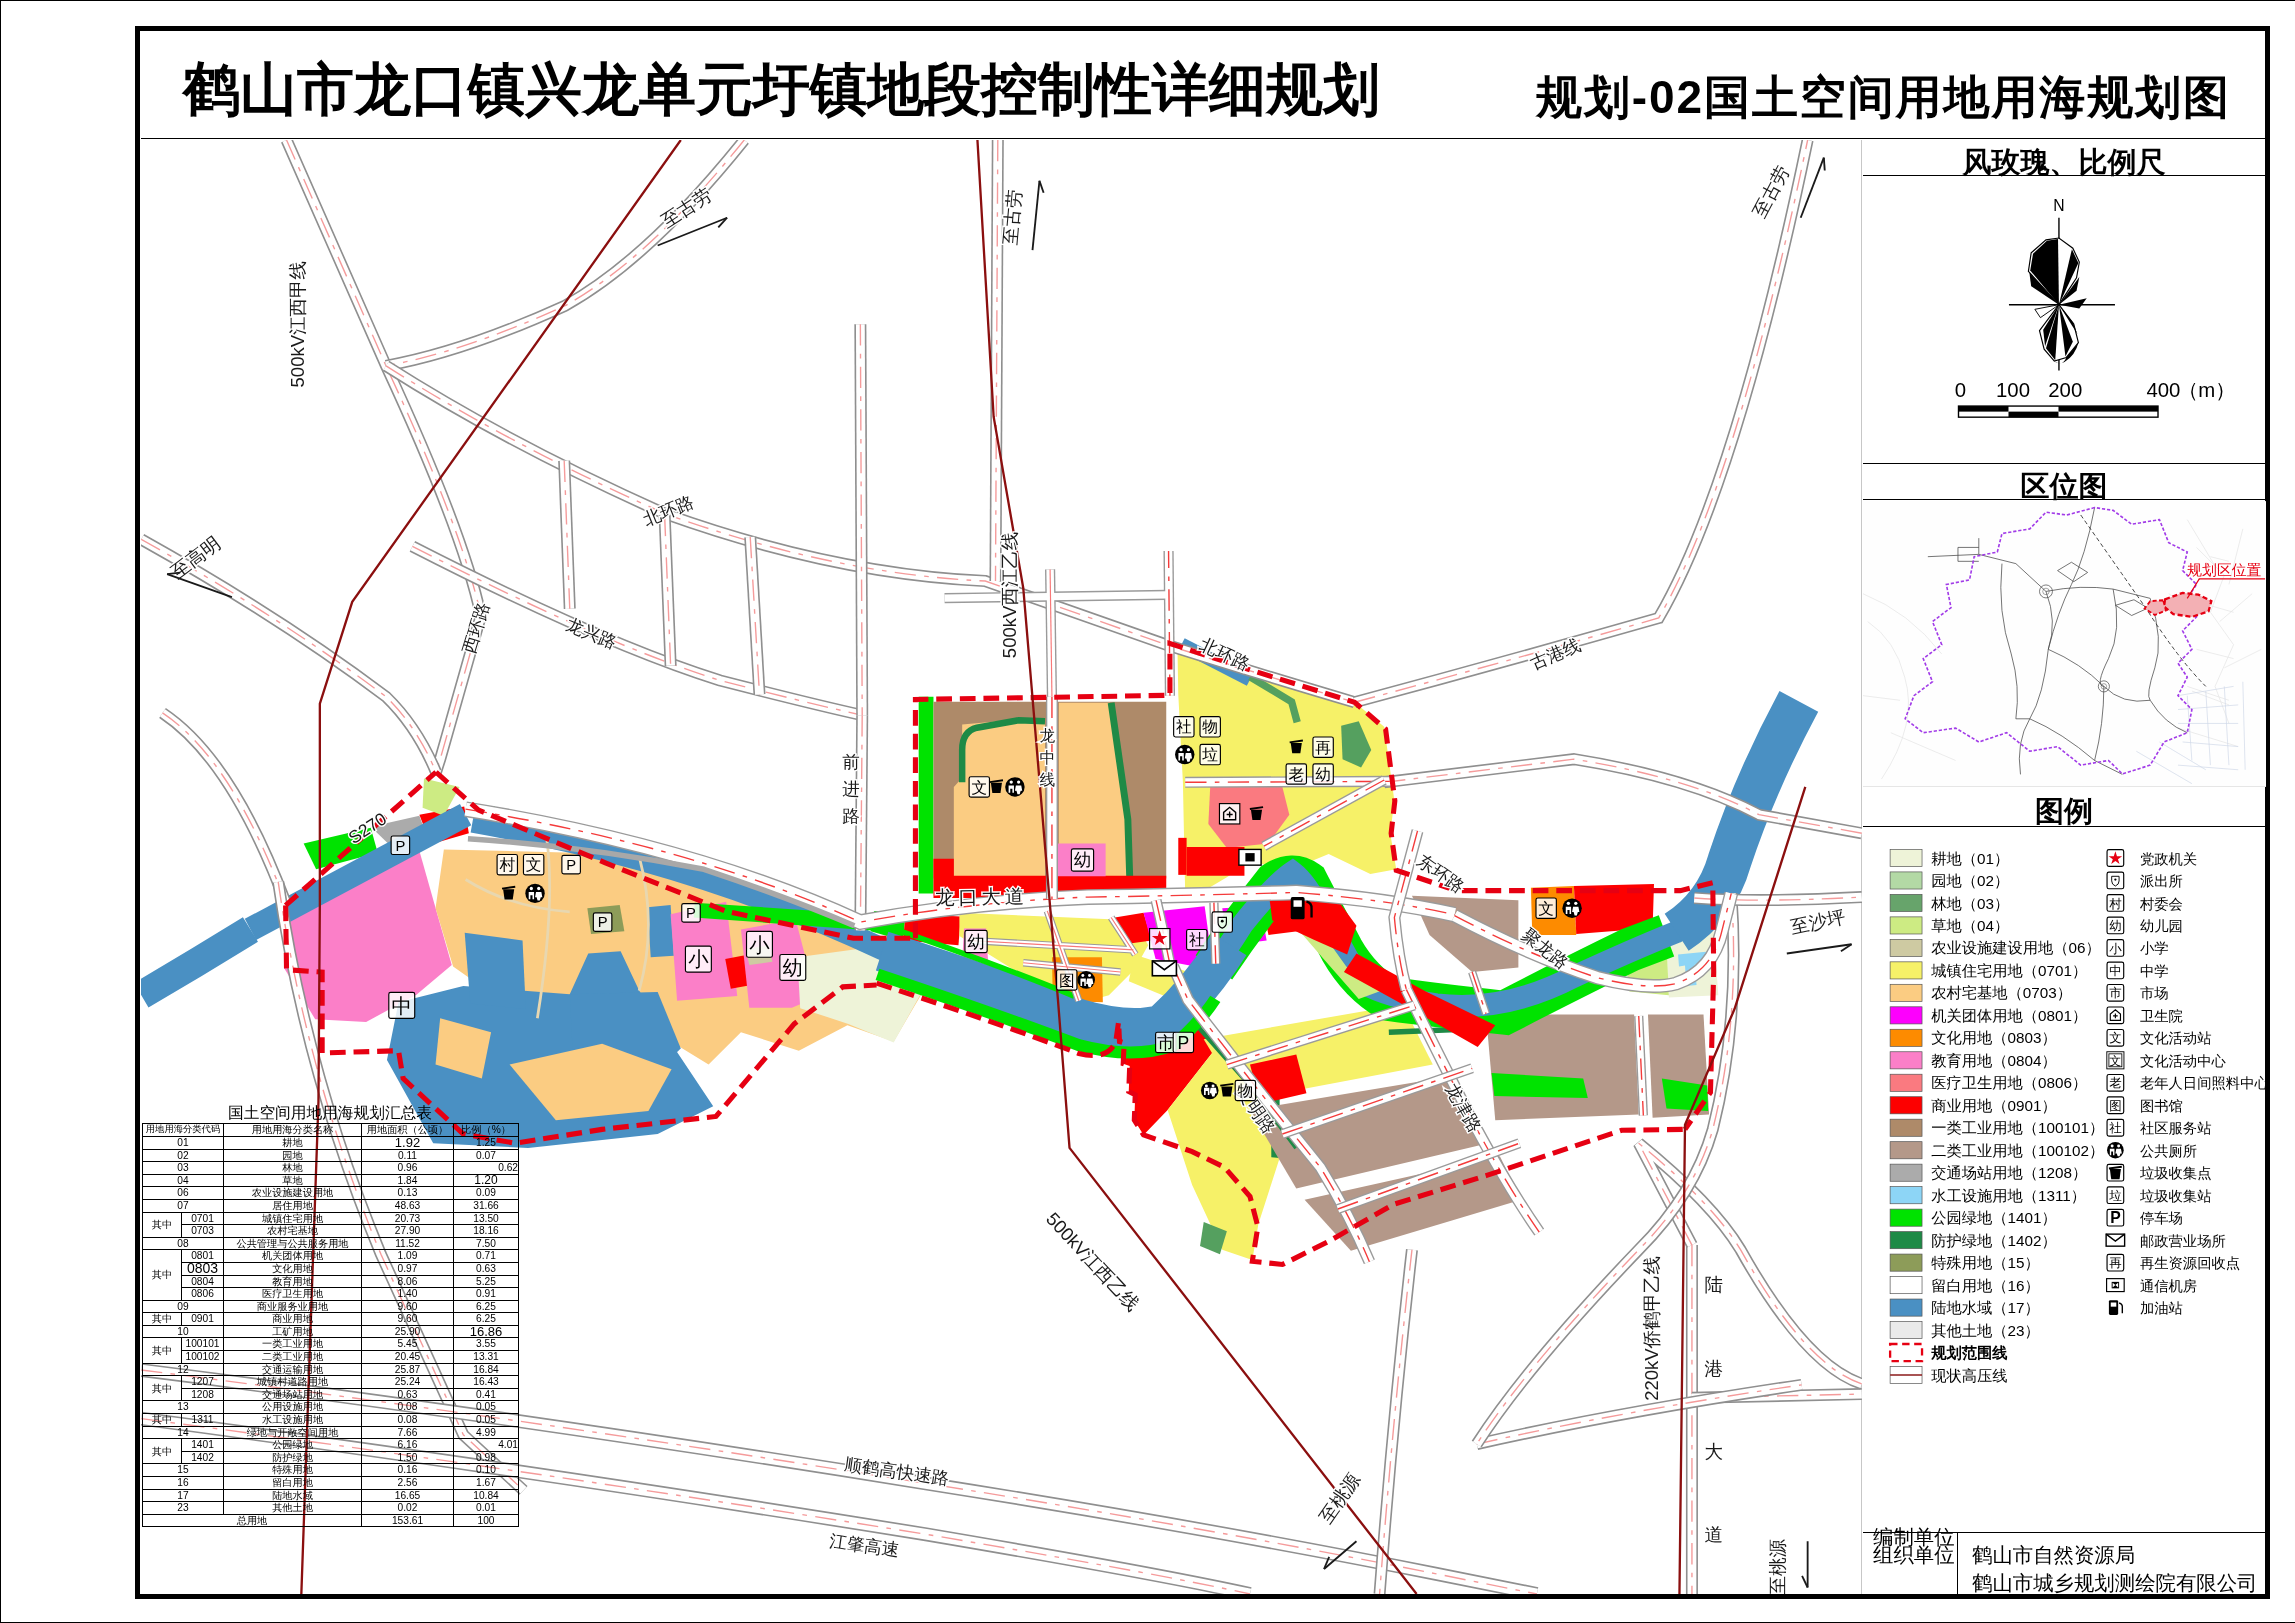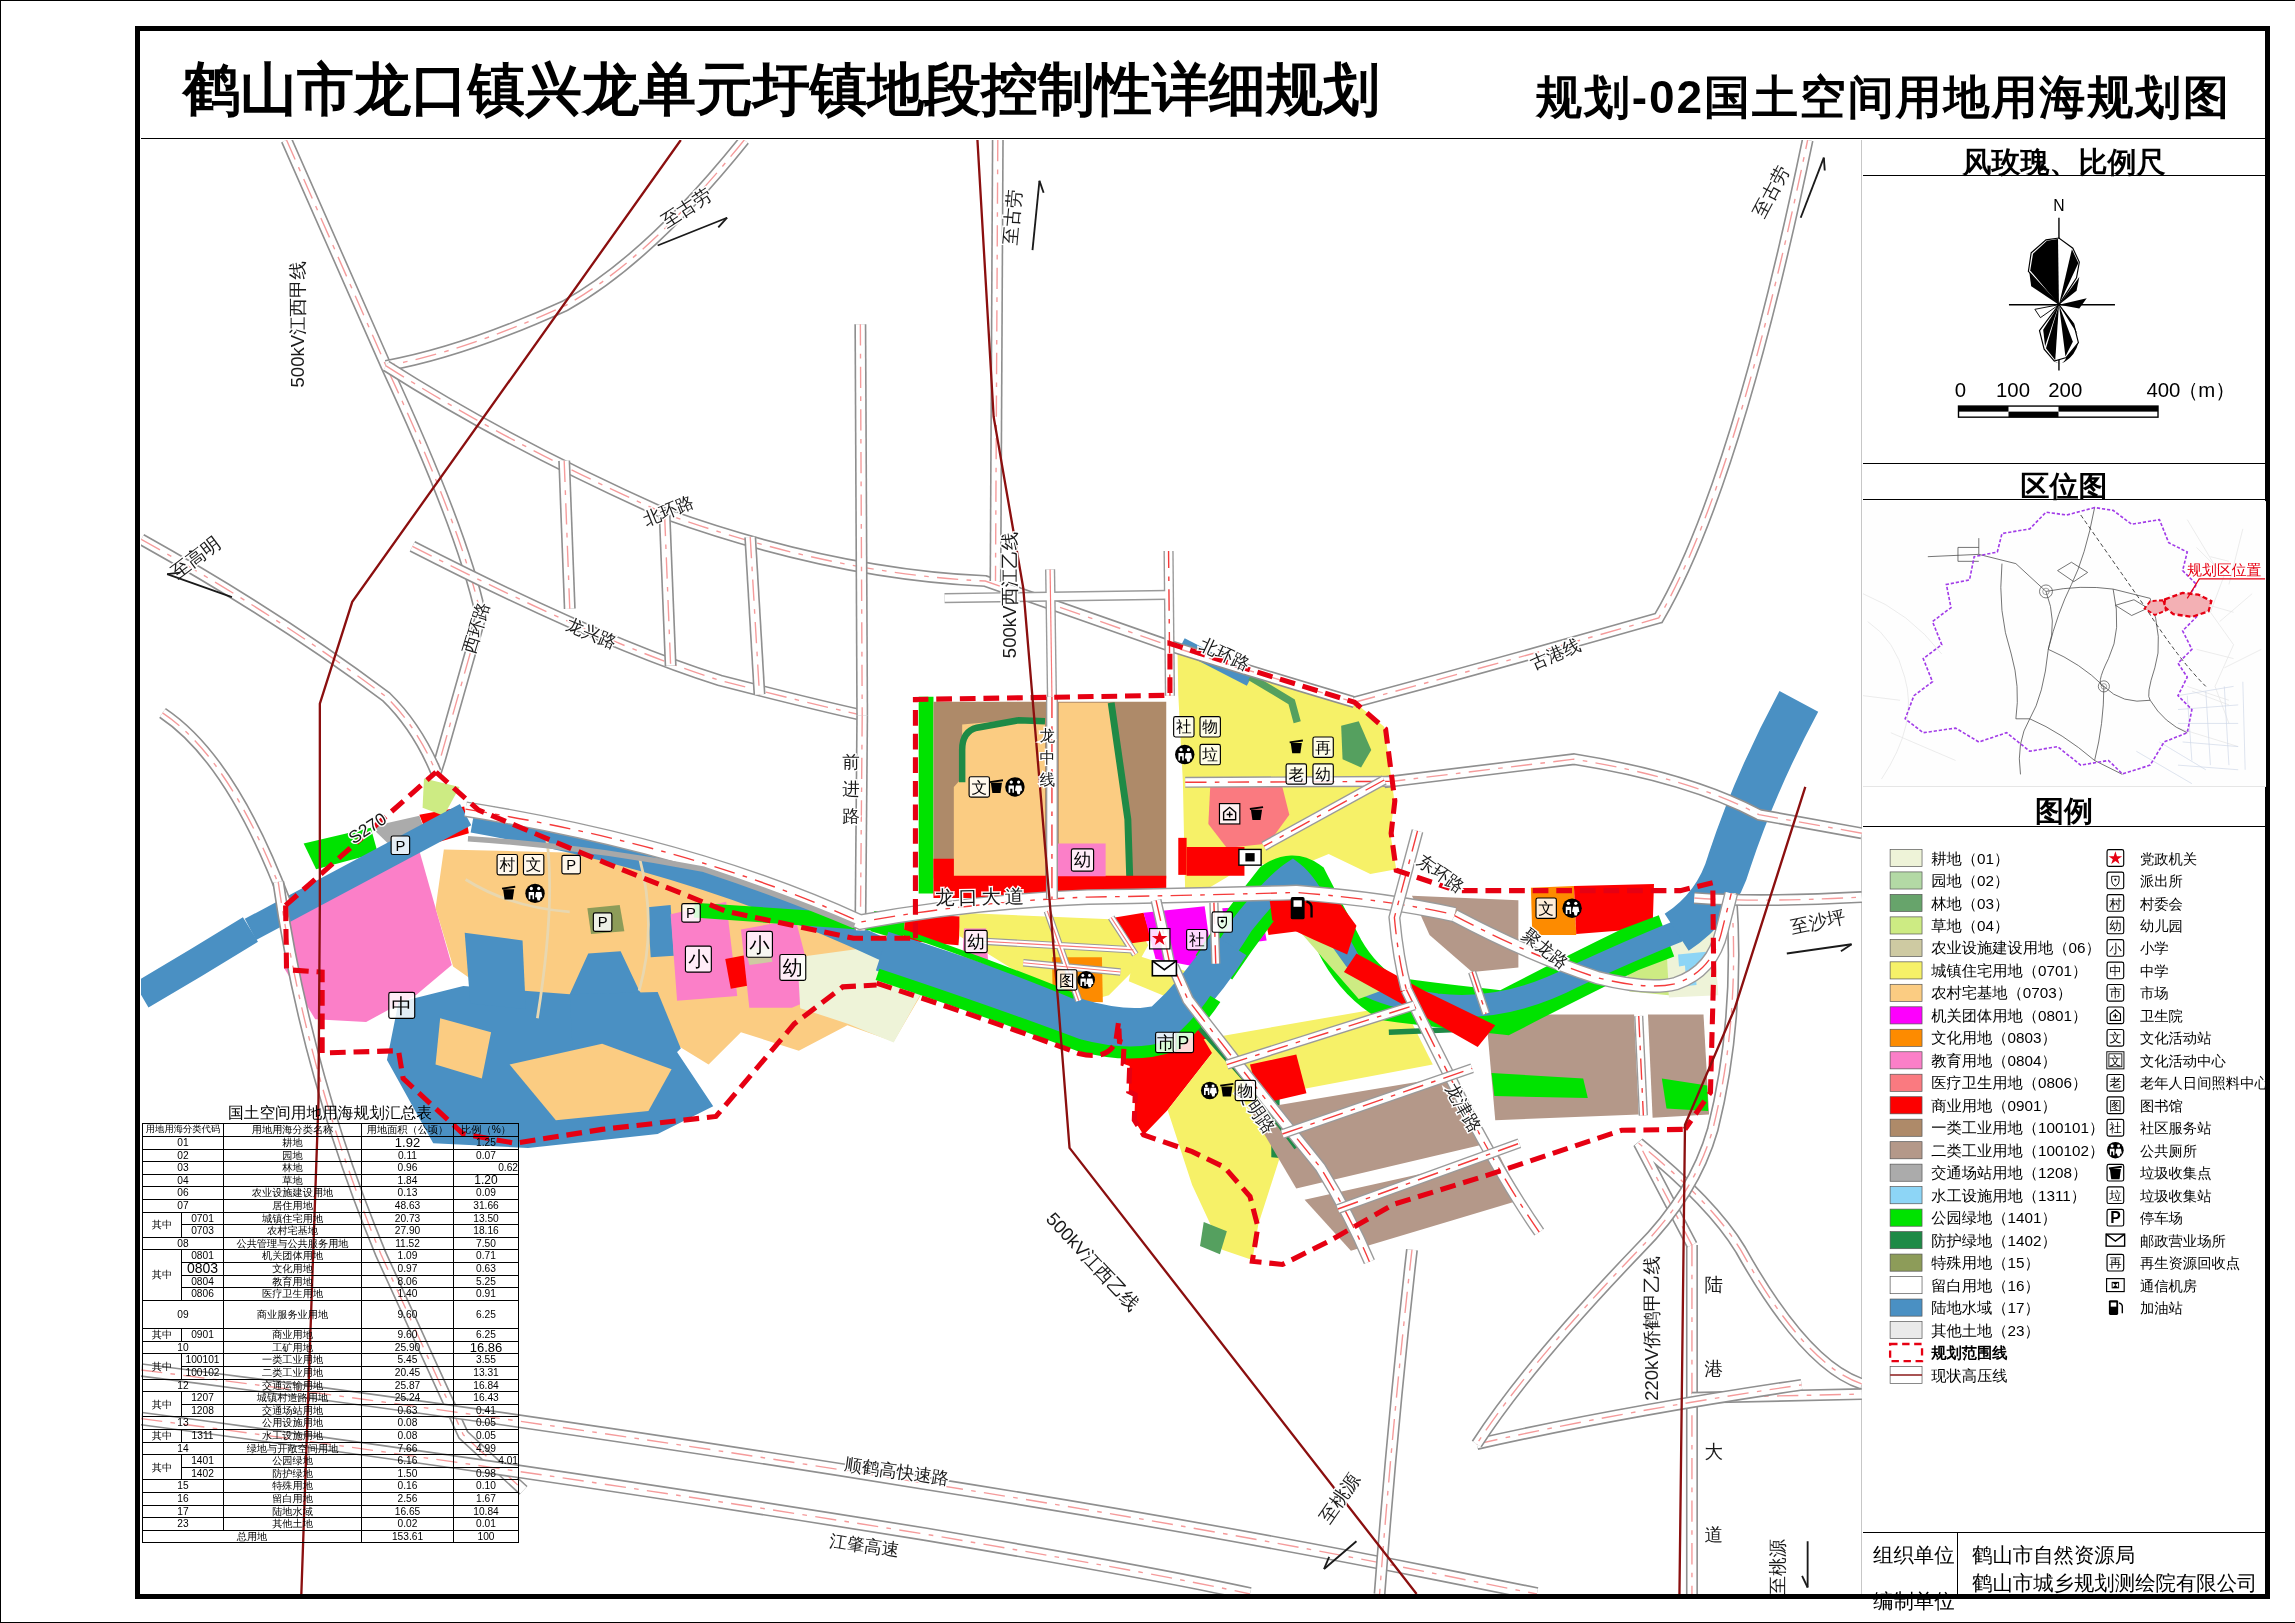--- a/index.html
+++ b/index.html
@@ -251,21 +251,21 @@
 <text x="598" y="1002.4" font-size="31" fill="#000">通信机房</text>
 <rect x="531.0" y="1023.0" width="20" height="32" rx="3" fill="#000"></rect>
       <rect x="535.0" y="1028.0" width="12" height="9" fill="#fff"></rect>
       <path d="M 553.0,1029.0 q 8,2 7,10 l 0,12" fill="none" stroke="#000" stroke-width="3"></path>
 <text x="598" y="1051.0" font-size="31" fill="#000">加油站</text>
 </svg>
 </div>
 
 <div class="abs" style="left:1957px;top:1533px;width:1.4px;height:61px;background:#000;"></div>
 <div class="abs" style="left:1873px;top:1541px;font-size:20.4px;color:#000;">组织单位</div>
-<div class="abs" style="left:1873px;top:1587px;font-size:20.4px;color:#000;">编制单位</div>
+<div class="abs" style="left:1873px;top:1523px;font-size:20.4px;color:#000;">编制单位</div>
 <div class="abs" style="left:1972px;top:1541px;font-size:20.4px;color:#000;">鹤山市自然资源局</div>
 <div class="abs" style="left:1972px;top:1569px;font-size:20.4px;color:#000;">鹤山市城乡规划测绘院有限公司</div>
 
 <div class="abs" id="mapwrap" style="left:141px;top:140px;width:1721px;height:1454px;">
 <svg width="1721" height="1454" viewBox="304 302 3718 3142" font-family="Liberation Sans">
 <rect x="304" y="302" width="3718" height="3142" fill="#fff"></rect>
 <polygon points="615,1950 905,1838 975,2085 900,2148 790,2208 680,2202 613,2092" fill="#fb7fc8"></polygon>
 <polygon points="958,1835 1240,1842 1520,1885 1760,1968 1948,2045 1990,2148 1930,2250 1830,2215 1725,2270 1600,2230 1530,2300 1310,2165 1160,2210 1030,2125 978,2088 940,1962" fill="#fbcc82"></polygon>
 <polygon points="1000,2130 1230,2148 1270,2060 1340,2055 1380,2140 1460,2270 1540,2390 1420,2450 1140,2480 935,2470 835,2290 860,2165" fill="#4a90c3"></polygon>
 <polygon points="1230,2148 1420,2143 1470,2265 1370,2360 1240,2340" fill="#4a90c3"></polygon>
@@ -730,21 +730,21 @@
 <td style="border:0.9px solid #000;padding:0;text-align:center;font-size:10.2px;color:#000;height:11.6px;line-height:11.6px;overflow:hidden;white-space:nowrap;">8.06</td>
 <td style="border:0.9px solid #000;padding:0;text-align:center;font-size:10.2px;color:#000;height:11.6px;line-height:11.6px;overflow:hidden;white-space:nowrap;">5.25</td>
 </tr>
 <tr>
 <td style="border:0.9px solid #000;padding:0;text-align:center;font-size:10.2px;color:#000;height:11.6px;line-height:11.6px;overflow:hidden;white-space:nowrap;">0806</td>
 <td style="border:0.9px solid #000;padding:0;text-align:center;font-size:10.2px;color:#000;height:11.6px;line-height:11.6px;overflow:hidden;white-space:nowrap;">医疗卫生用地</td>
 <td style="border:0.9px solid #000;padding:0;text-align:center;font-size:10.2px;color:#000;height:11.6px;line-height:11.6px;overflow:hidden;white-space:nowrap;">1.40</td>
 <td style="border:0.9px solid #000;padding:0;text-align:center;font-size:10.2px;color:#000;height:11.6px;line-height:11.6px;overflow:hidden;white-space:nowrap;">0.91</td>
 </tr>
 <tr>
-<td colspan="2" style="border:0.9px solid #000;padding:8px;text-align:center;font-size:10.2px;color:#000;height:11.6px;line-height:11.6px;overflow:hidden;white-space:nowrap;margin-left:33px;">09</td>
+<td colspan="2" style="border:0.9px solid #000;padding:0;text-align:center;font-size:10.2px;color:#000;height:11.6px;line-height:11.6px;overflow:hidden;white-space:nowrap;margin-left:33px;">09</td>
 <td style="border:0.9px solid #000;padding:0;text-align:center;font-size:10.2px;color:#000;height:11.6px;line-height:11.6px;overflow:hidden;white-space:nowrap;">商业服务业用地</td>
 <td style="border:0.9px solid #000;padding:0;text-align:center;font-size:10.2px;color:#000;height:11.6px;line-height:11.6px;overflow:hidden;white-space:nowrap;">9.60</td>
 <td style="border:0.9px solid #000;padding:0;text-align:center;font-size:10.2px;color:#000;height:11.6px;line-height:11.6px;overflow:hidden;white-space:nowrap;">6.25</td>
 </tr>
 <tr>
 <td rowspan="1" style="border:0.9px solid #000;padding:0;text-align:center;font-size:10.2px;color:#000;height:11.6px;line-height:11.6px;overflow:hidden;white-space:nowrap;">其中</td>
           <td style="border:0.9px solid #000;padding:0;text-align:center;font-size:10.2px;color:#000;height:11.6px;line-height:11.6px;overflow:hidden;white-space:nowrap;">0901</td>
 <td style="border:0.9px solid #000;padding:0;text-align:center;font-size:10.2px;color:#000;height:11.6px;line-height:11.6px;overflow:hidden;white-space:nowrap;">商业用地</td>
 <td style="border:0.9px solid #000;padding:0;text-align:center;font-size:10.2px;color:#000;height:11.6px;line-height:11.6px;overflow:hidden;white-space:nowrap;">9.60</td>
 <td style="border:0.9px solid #000;padding:0;text-align:center;font-size:10.2px;color:#000;height:11.6px;line-height:11.6px;overflow:hidden;white-space:nowrap;">6.25</td>

